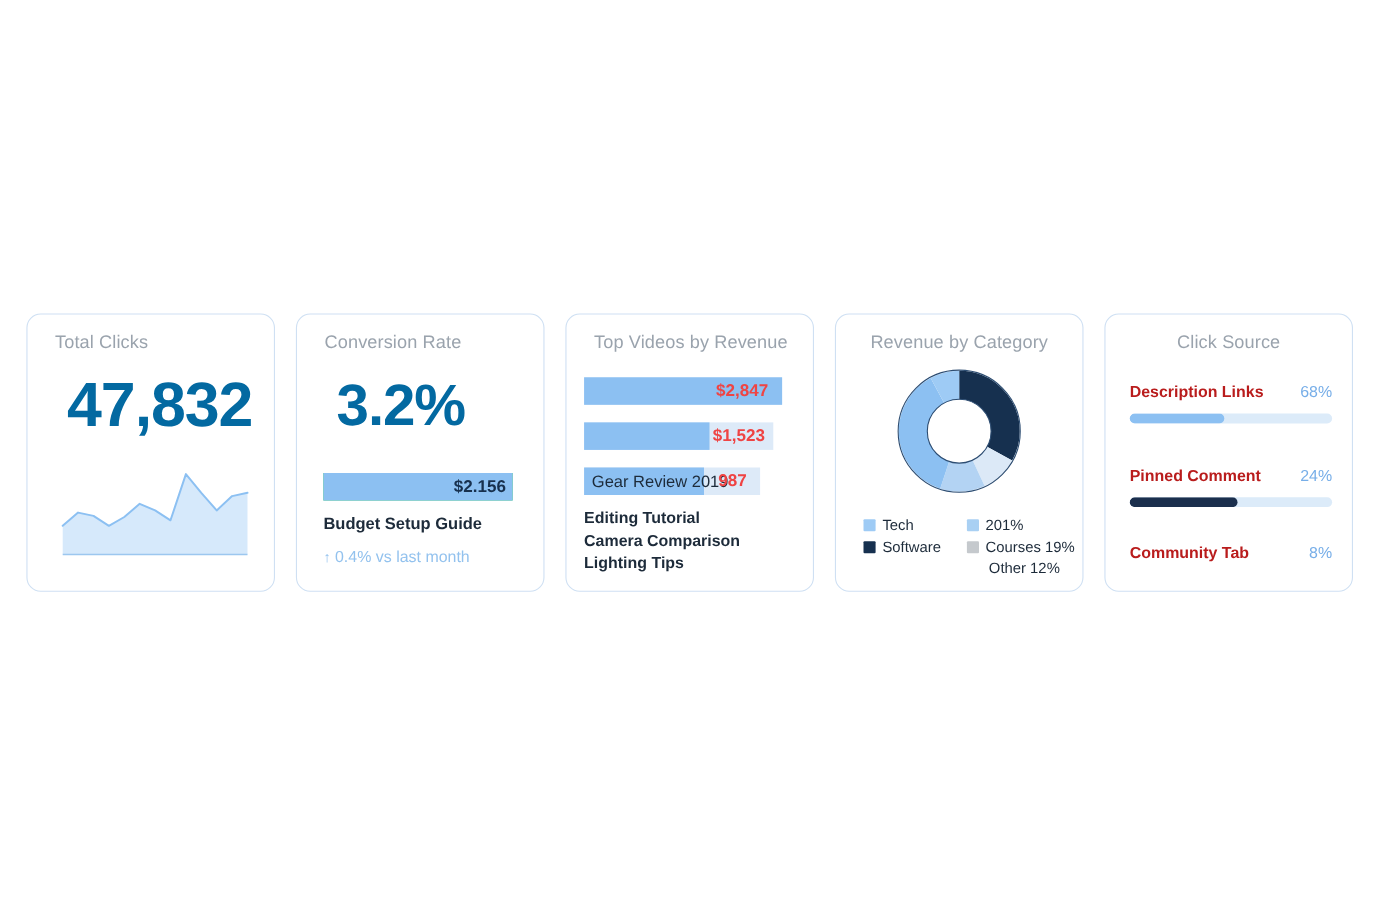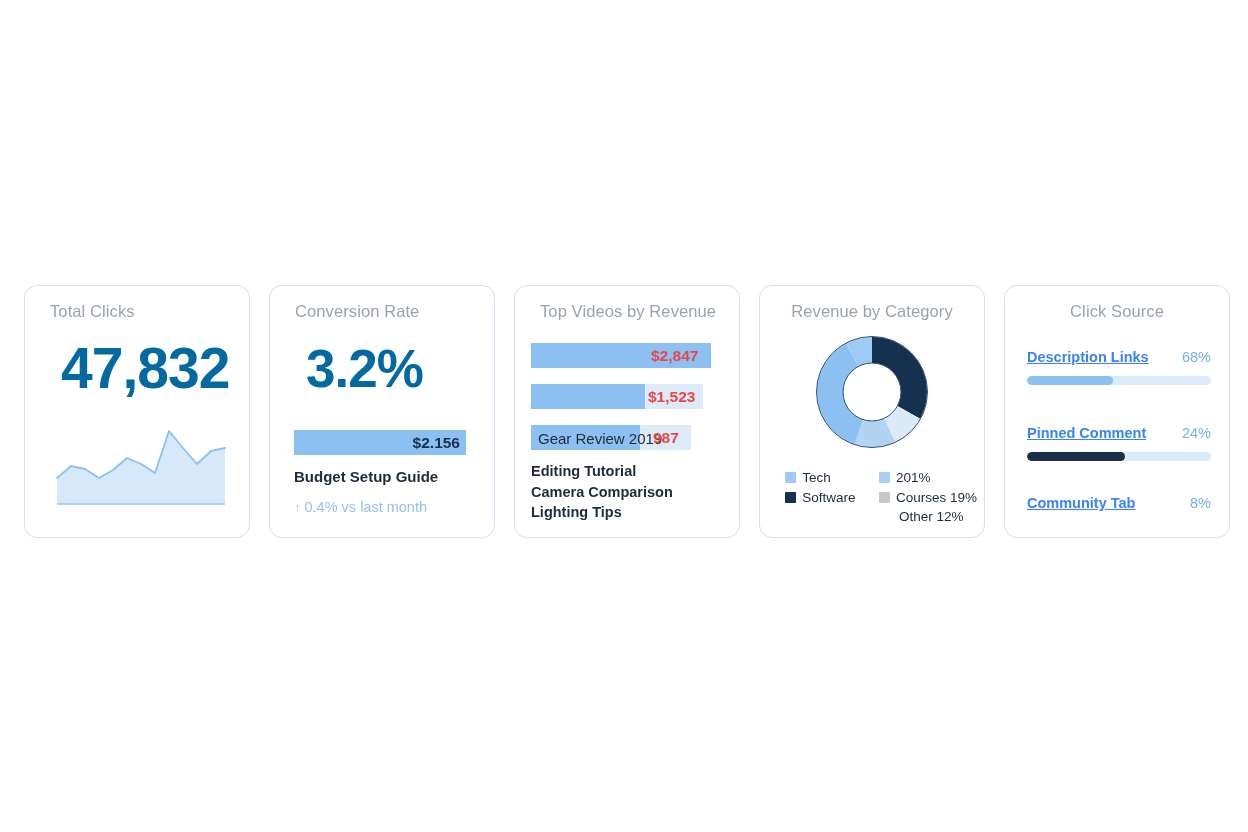--- a/index.html
+++ b/index.html
@@ -219,21 +219,21 @@
   }
 
   
   .src-row { position: absolute; left: 22px; width: 184px; }
   .src-head {
     display: flex;
     justify-content: space-between;
     align-items: baseline;
     font-size: 14.5px;
   }
-  .src-name { font-weight: bold; color: #3b82f6; white-space: nowrap; text-decoration: underline; }
+  .src-name { font-weight: bold; color: #b91c1c; white-space: nowrap; }
   .src-pct { color: #77aee8; white-space: nowrap; }
   .src-track {
     margin-top: 11px;
     width: 100%;
     height: 9px;
     background: #dcebf9;
     border-radius: 5px;
     position: relative;
     overflow: hidden;
   }

